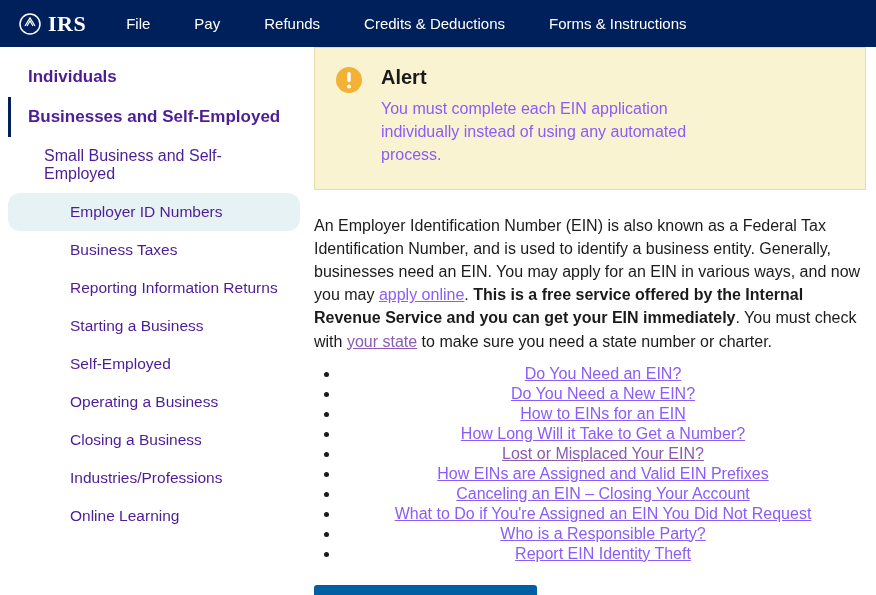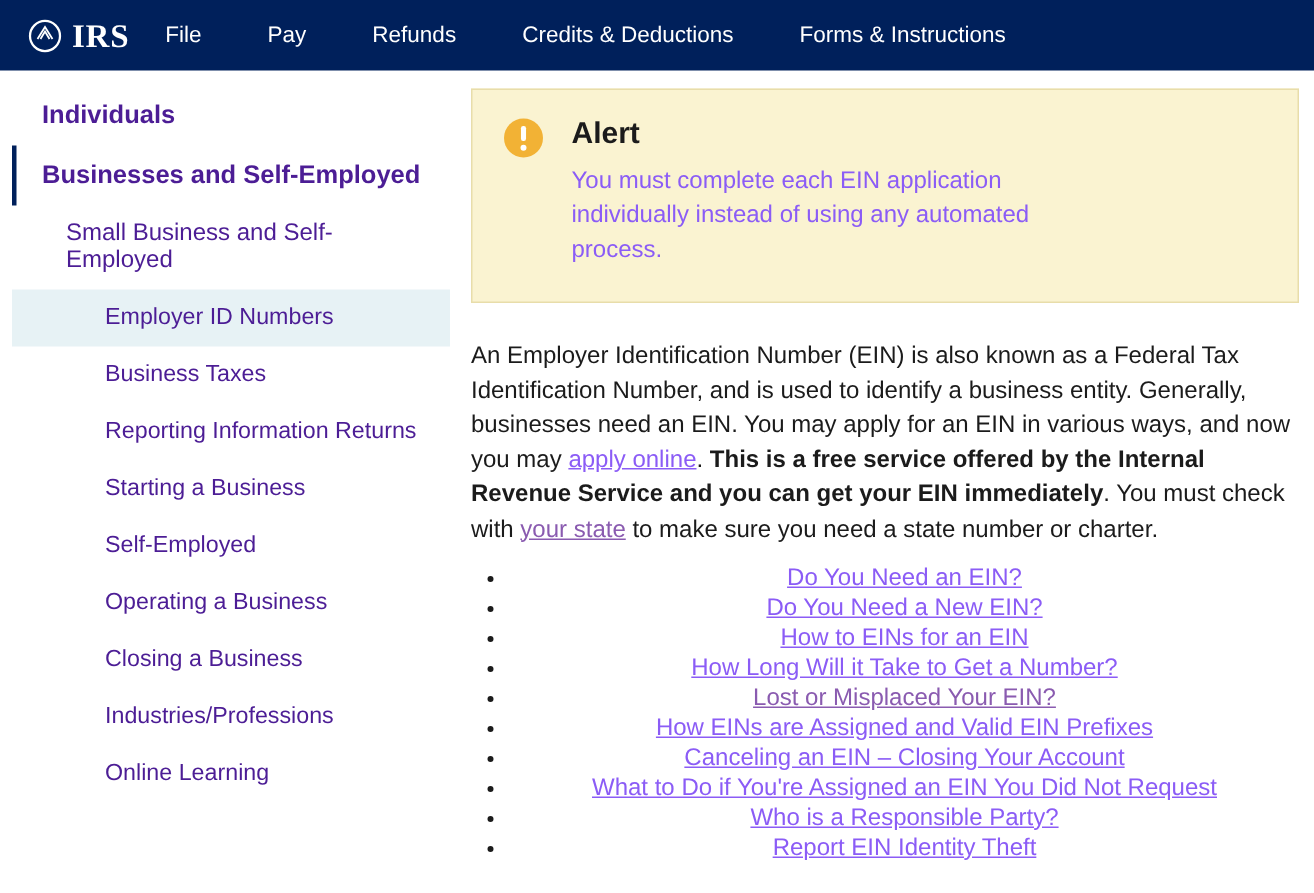--- a/index.html
+++ b/index.html
@@ -1,30 +1,30 @@
 <!DOCTYPE html>
 <html><head>
 <meta charset="utf-8">
 <style>
   * { margin:0; padding:0; box-sizing:border-box; }
   body { font-family: "Helvetica Neue", Helvetica, Arial, sans-serif; font-size:15px; color:#1b1b1b; width:876px; }
   .topnav { background:#00205b; height:47px; display:flex; align-items:center; padding-left:18px; }
-  .logo { display:flex; align-items:center; color:#fff; font-weight:700; font-size:22px; margin-right:24px; font-family: Georgia, serif; letter-spacing:0.5px; }
+  .logo { display:flex; align-items:center; color:#fff; font-weight:700; font-size:22px; margin-right:40px; font-family: Georgia, serif; letter-spacing:0.5px; }
   .logo svg { margin-right:6px; }
   .nav-item { color:#fff; font-size:15px; margin-right:44px; cursor:pointer; }
   .layout { display:flex; }
   .sidebar { width:300px; padding-left:8px; padding-top:10px; }
   .side-item { padding:10px 12px 10px 20px; font-size:16px; cursor:pointer; color:#4c1d95; }
   .side-item.top { font-weight:700; font-size:17px; padding-left:20px;}
   .side-item.active-parent { font-weight:700; font-size:17px; border-left:3px solid #00205b; padding-left:17px;}
   .side-item.sub { padding-left:36px; font-size:16px; }
   .side-item.subsub { padding-left:62px; font-size:15.5px; }
-  .side-item.current { background:#e7f2f5; }
+  .side-item.current { background:#e7f2f5;border-radius:12px; }
   .main { flex:1; padding:0 10px 20px 14px; }
-  .alert-box { background:#faf3d1; border:1px solid #e8ddaa; padding:18px 20px 22px 20px; display:flex; margin-top:12px; margin-bottom:24px; }
+  .alert-box { background:#faf3d1; border:1px solid #e8ddaa; padding:18px 20px 22px 20px; display:flex; margin-top:0; margin-bottom:24px; }
   .alert-icon-wrap { margin-right:18px; }
   .alert-title { font-weight:700; font-size:20px; margin-bottom:8px; }
   .alert-text { font-size:16px; color:#8b5cf6; line-height:1.45; max-width:360px;}
   .para { font-size:16px; line-height:1.45; margin-bottom:12px; }
   .para a, .linklist a { color:#8b5cf6; text-decoration:underline; }
   .para a:visited, a.visited { color:#8a5bb0; }
   .linklist { margin-left:26px; margin-bottom:22px;text-align:center; }
   .linklist li { margin-bottom:2px; font-size:16px; list-style:disc; }
   .linklist li::marker { color:#1b1b1b; }
   .cta-btn { background:#005ea2; color:#fff; font-weight:700; font-size:16px; padding:14px 22px; border:none; cursor:pointer; border-radius:3px; }

